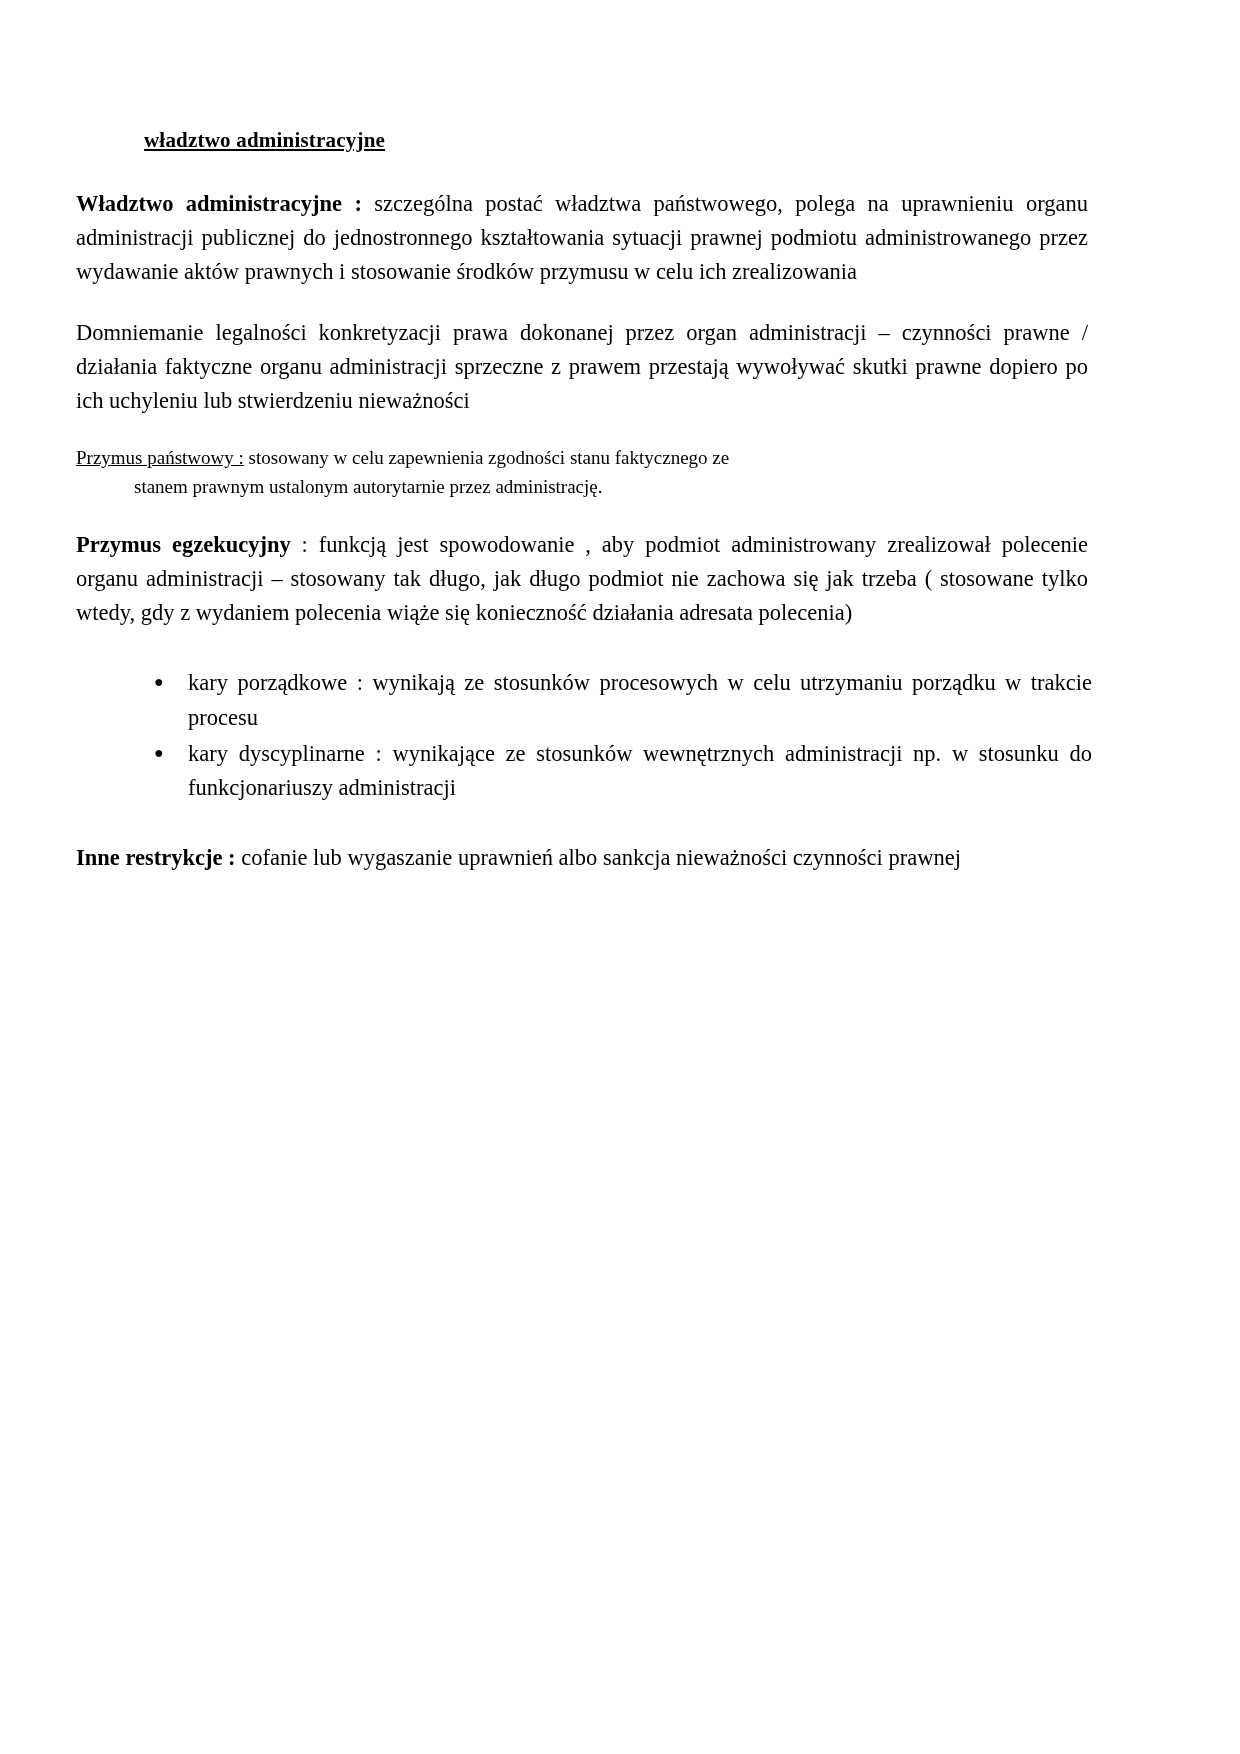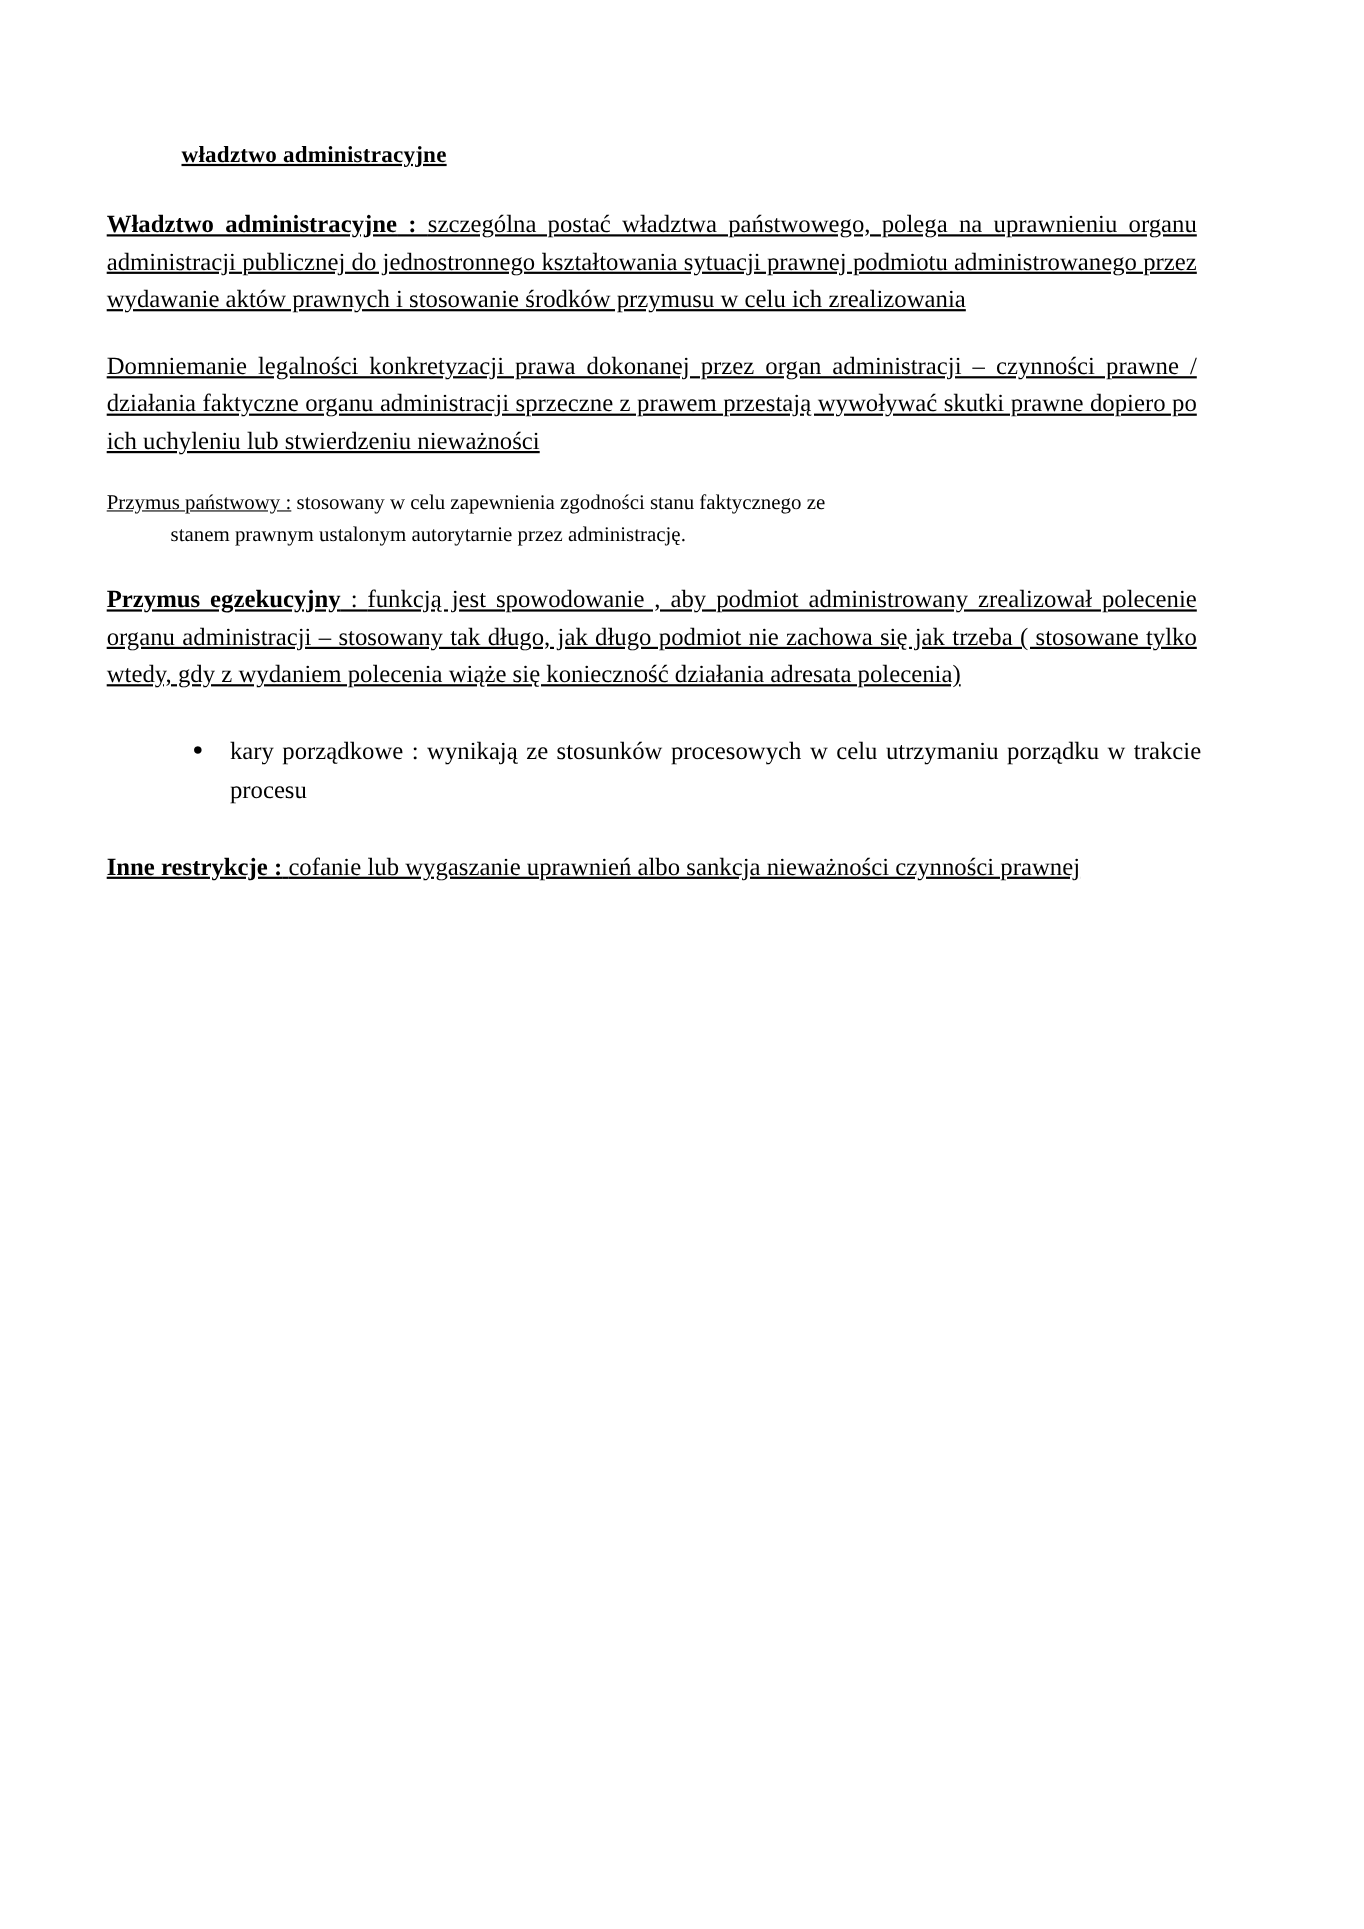--- a/index.html
+++ b/index.html
@@ -12,37 +12,36 @@
     height: 1754px;
     font-family: "Liberation Serif", serif;
     color: #000000;
     position: relative;
     overflow: hidden;
   }
   .page {
     box-sizing: border-box;
     width: 1240px;
     height: 1754px;
-    padding: 128px 148px 0 97px;
+    padding: 128px 148px 0 76px;
     border-radius: 14px;
   }
   .doc-title {
     font-weight: bold;
     font-size: 21px;
     text-decoration: underline;
     margin: 0 0 34px 68px;
     letter-spacing: 0.2px;
   }
   p.para {
     font-size: 22.5px;
     line-height: 1.52;
     margin: 0 4px 26px 0;
     text-align: justify;
     text-justify: inter-word;
-    text-decoration: underline;
   }
   .b {
     font-weight: bold;
   }
   .u {
     text-decoration: underline;
   }
   .hang {
     font-size: 19px;
     line-height: 1.52;
@@ -93,20 +92,21 @@
     <span class="cont">stanem prawnym ustalonym autorytarnie przez administrację.</span>
   </div>
 
   <p class="para"><span class="b">Przymus egzekucyjny</span><span> : </span><span>funkcją jest spowodowanie , aby podmiot administrowany zrealizował polecenie organu administracji – stosowany tak długo,  jak długo podmiot nie zachowa się jak trzeba ( stosowane tylko wtedy, gdy z wydaniem polecenia wiąże się konieczność działania adresata polecenia)</span></p>
 
 
   <div class="spacer-sm"></div>
 
   <ul class="bullets">
     <li><span>kary porządkowe : wynikają ze stosunków procesowych w celu utrzymaniu porządku w trakcie procesu</span></li>
+    <li><span>kary dyscyplinarne : wynikające ze stosunków wewnętrznych administracji np. w stosunku do funkcjonariuszy administracji</span></li>
   </ul>
 
   <div class="spacer-sm"></div>
 
 
   <p class="para"><span class="b">Inne restrykcje :</span> <span>cofanie lub wygaszanie uprawnień albo sankcja nieważności czynności prawnej</span></p>
 
 </div>
 
 </body></html>

